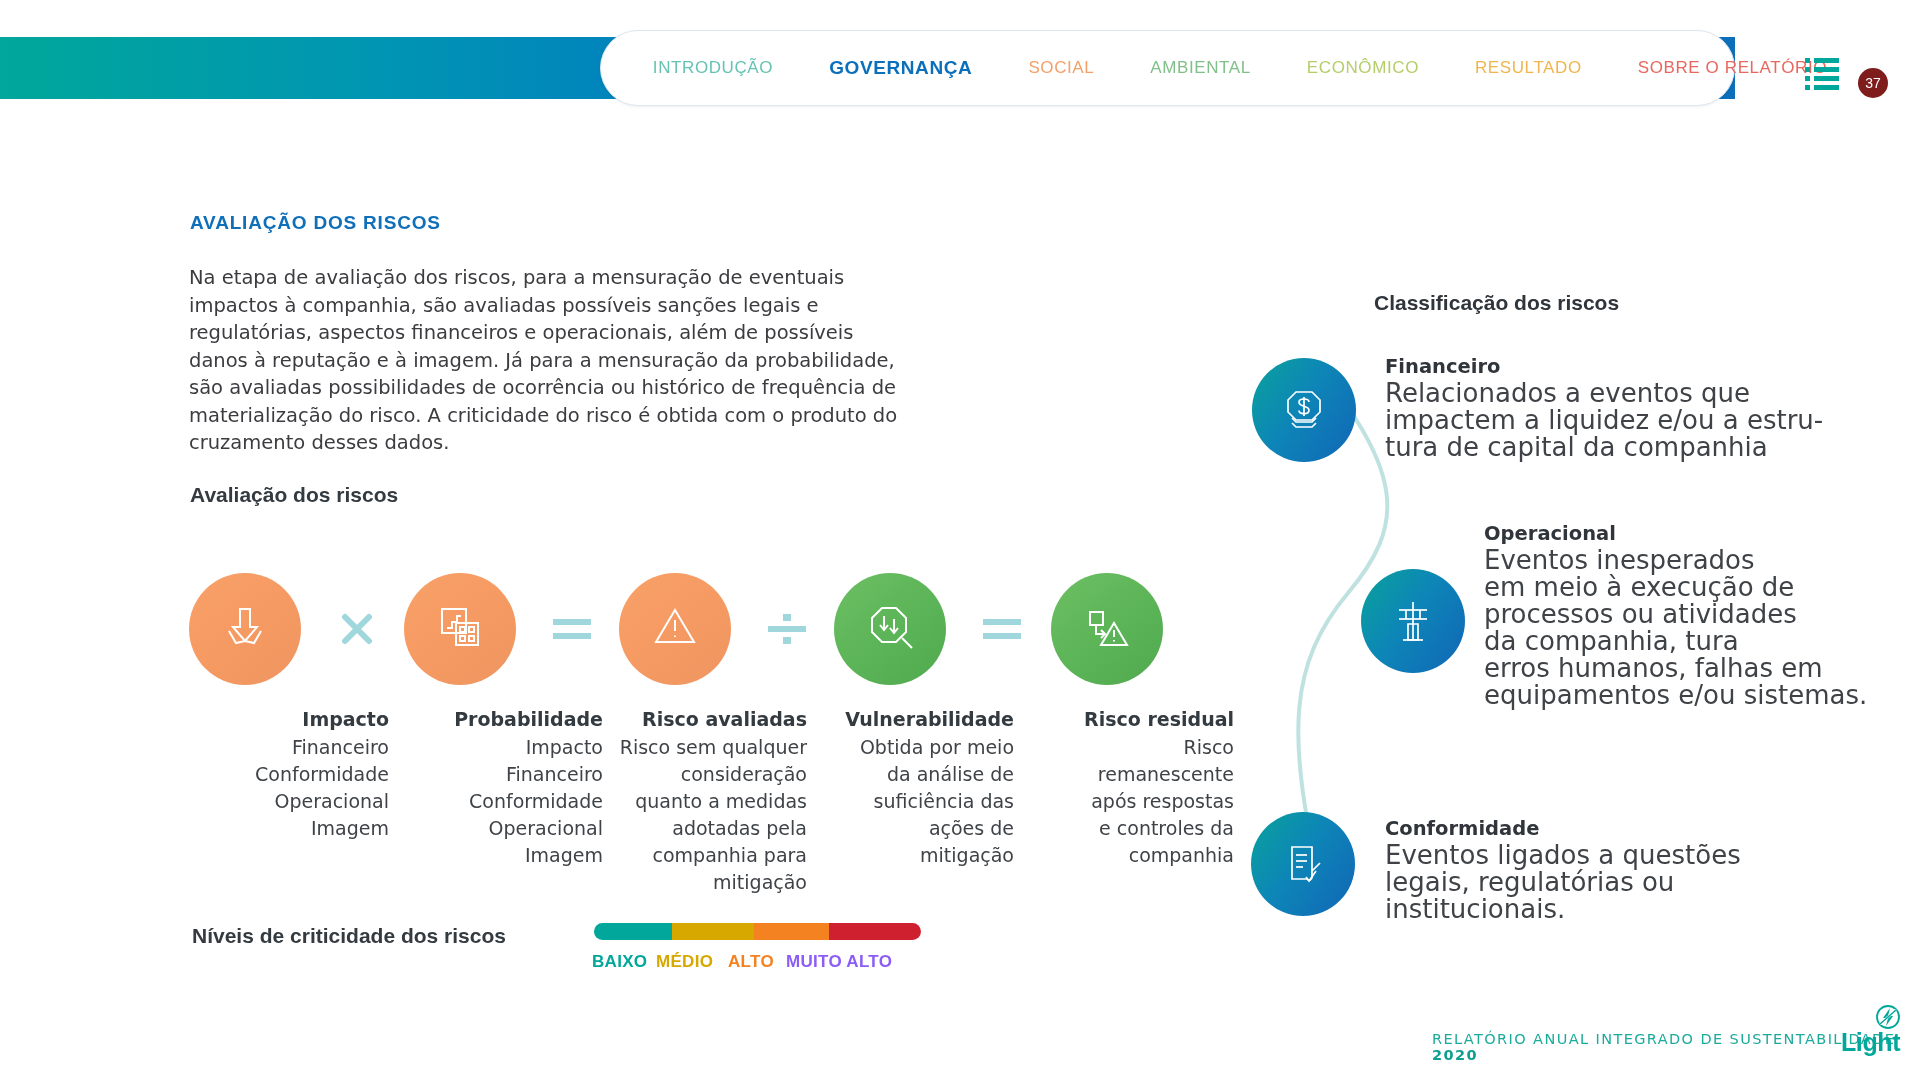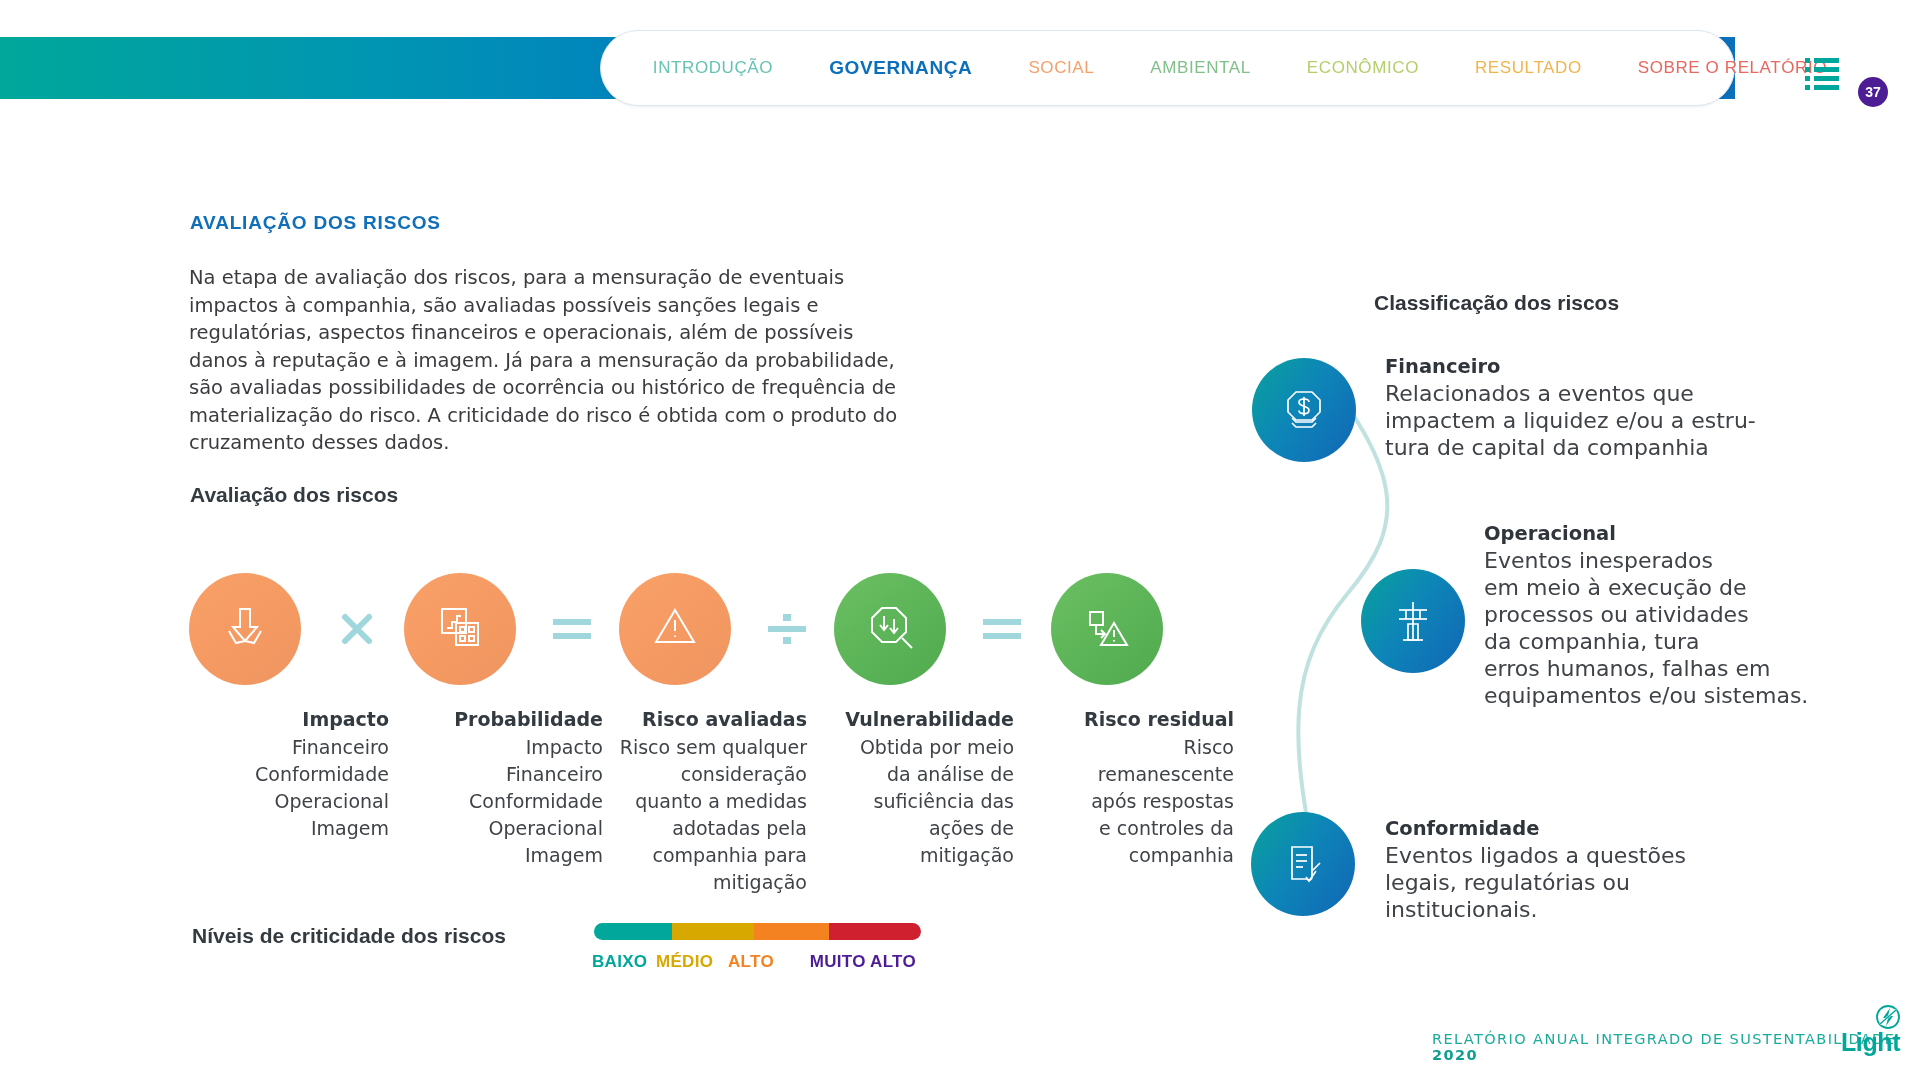--- a/index.html
+++ b/index.html
@@ -33,24 +33,24 @@
 
   .menu-icon {
     position: absolute; top: 58px; left: 1805px; width: 34px; height: 32px;
     display: flex; flex-direction: column; justify-content: space-between; cursor: pointer;
   }
   .menu-icon .mrow { display: flex; align-items: center; gap: 4px; height: 5px; }
   .menu-icon .mdot { width: 5px; height: 5px; background: #00a79a; }
   .menu-icon .mline { flex: 1; height: 5px; background: #00a79a; }
 
   .page-badge {
-    position: absolute; top: 77px; left: 1858px;
+    position: absolute; top: 68px; left: 1858px;
     width: 30px; height: 30px; border-radius: 50%;
-    background: #4c1d95; color: #fff;
-    font-size: 14px; font-weight: 700;
+    background: #7f1d1d; color: #fff;
+    font-size: 14px; font-weight: 400;
     display: flex; align-items: center; justify-content: center;
   }
 
   
   .section-kicker {
     position: absolute; top: 212px; left: 190px;
     font-size: 19px; font-weight: 700; letter-spacing: 0.8px;
     color: #0f6fb8; text-transform: uppercase;
   }
   .intro-paragraph {
@@ -109,21 +109,21 @@
   }
   .ccircle {
     position: absolute; width: 104px; height: 104px; border-radius: 50%;
     display: flex; align-items: center; justify-content: center;
   }
   .ccircle.c1 { top: 358px; left: 1252px; background: linear-gradient(125deg, #0aa29b 0%, #0d86b7 45%, #1166b6 100%); }
   .ccircle.c2 { top: 569px; left: 1361px; background: linear-gradient(125deg, #0aa29b 0%, #0d86b7 45%, #1166b6 100%); }
   .ccircle.c3 { top: 812px; left: 1251px; background: linear-gradient(125deg, #0aa29b 0%, #0d86b7 45%, #1166b6 100%); }
   .cblock { position: absolute; }
   .cblock .ctitle { font-size: 19.5px; font-weight: 700; color: #2f353b; margin-bottom: 2px; font-family: "DejaVu Sans", sans-serif; }
-  .cblock .cbody { font-size: 22px; line-height: 27px; color: #3f4347; font-family: "DejaVu Sans", sans-serif; }
+  .cblock .cbody { font-size: 26px; line-height: 27px; color: #3f4347; font-family: "DejaVu Sans", sans-serif; }
   .connector { position: absolute; top: 355px; left: 1240px; }
 
   
   .footer-text {
     position: absolute; top: 1031px; left: 1432px;
     font-size: 14.5px; letter-spacing: 1.4px; color: #1aab9b;
     font-family: "DejaVu Sans", sans-serif;
   }
   .footer-text .yr { font-weight: 700; color: #0f9f90; }
   .footer-logo { position: absolute; top: 1002px; left: 1841px; width: 62px; height: 58px; text-align: right; }
@@ -295,21 +295,21 @@
   <div class="crit-bar" id="crit-bar">
       <div class="crit-seg" style="background: rgb(0, 167, 154); width: 24%;"></div>
       <div class="crit-seg" style="background: rgb(214, 168, 0); width: 25%;"></div>
       <div class="crit-seg" style="background: rgb(245, 130, 32); width: 23%;"></div>
       <div class="crit-seg" style="background: rgb(207, 32, 48); width: 28%;"></div>
     </div>
   <div class="crit-legend" id="crit-legend">
       <div class="crit-leg-item" style="color: rgb(0, 167, 154); width: 64px;">BAIXO</div>
       <div class="crit-leg-item" style="color: rgb(214, 168, 0); width: 72px;">MÉDIO</div>
       <div class="crit-leg-item" style="color: rgb(245, 130, 32); width: 58px;">ALTO</div>
-      <div class="crit-leg-item" style="color: #4c1d95; width: 130px; text-align: right;">MUITO ALTO</div>
+      <div class="crit-leg-item" style="color: #8b5cf6; width: 130px;">MUITO ALTO</div>
     </div>
 
   <div class="class-title">Classificação dos riscos</div>
 
   <svg class="connector" width="210" height="560">
     <path d="M75 8 C 165 120, 165 170, 108 238 C 48 310, 48 380, 78 520" fill="none" stroke="#bfe2e0" stroke-width="4"></path>
   </svg>
 
   <div class="ccircle c1">
     <svg width="56" height="56" viewBox="0 0 56 56" fill="none" stroke="#ffffff" stroke-width="1.7">

